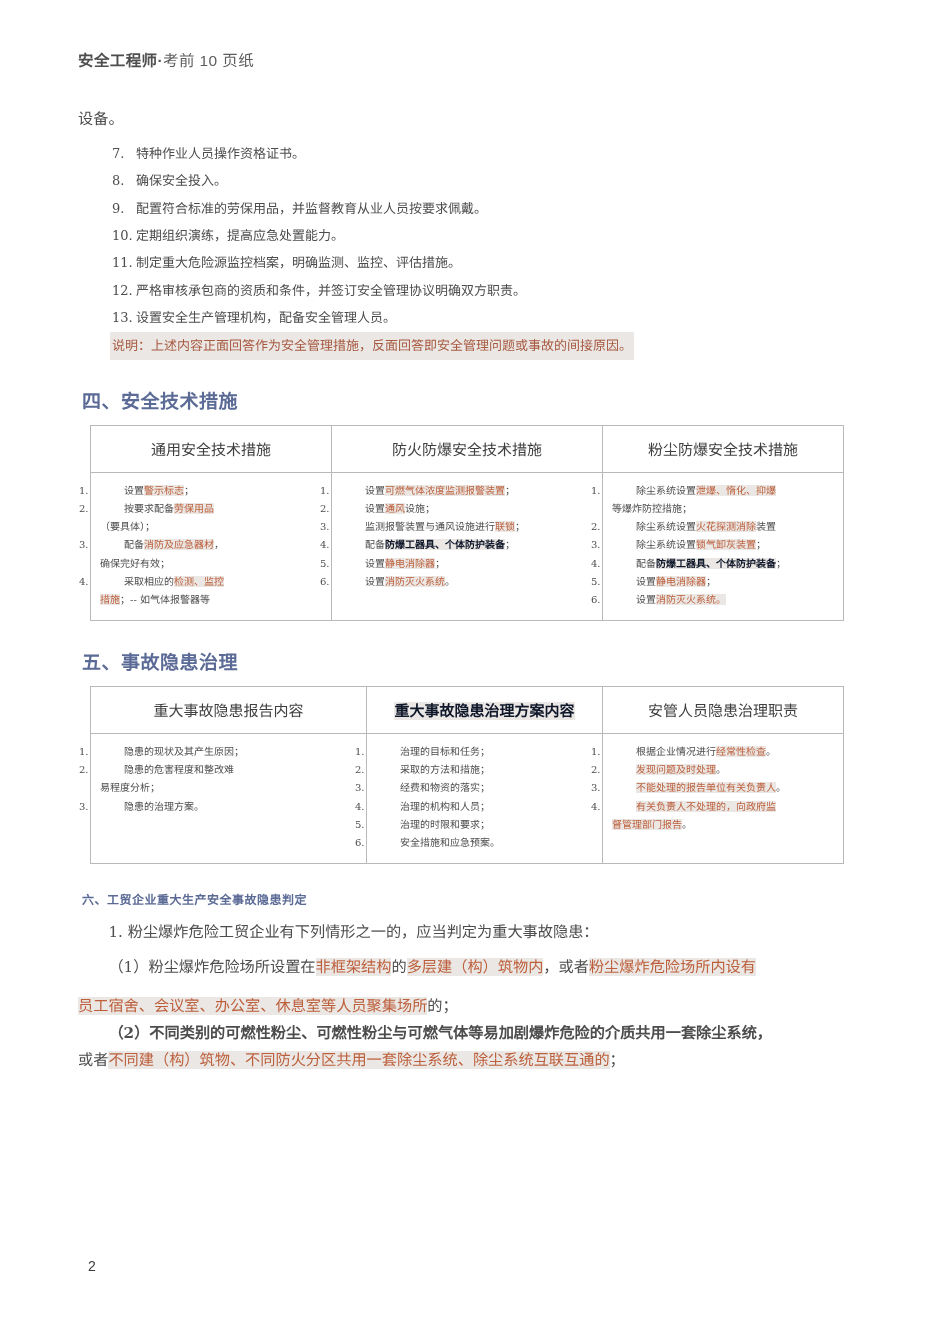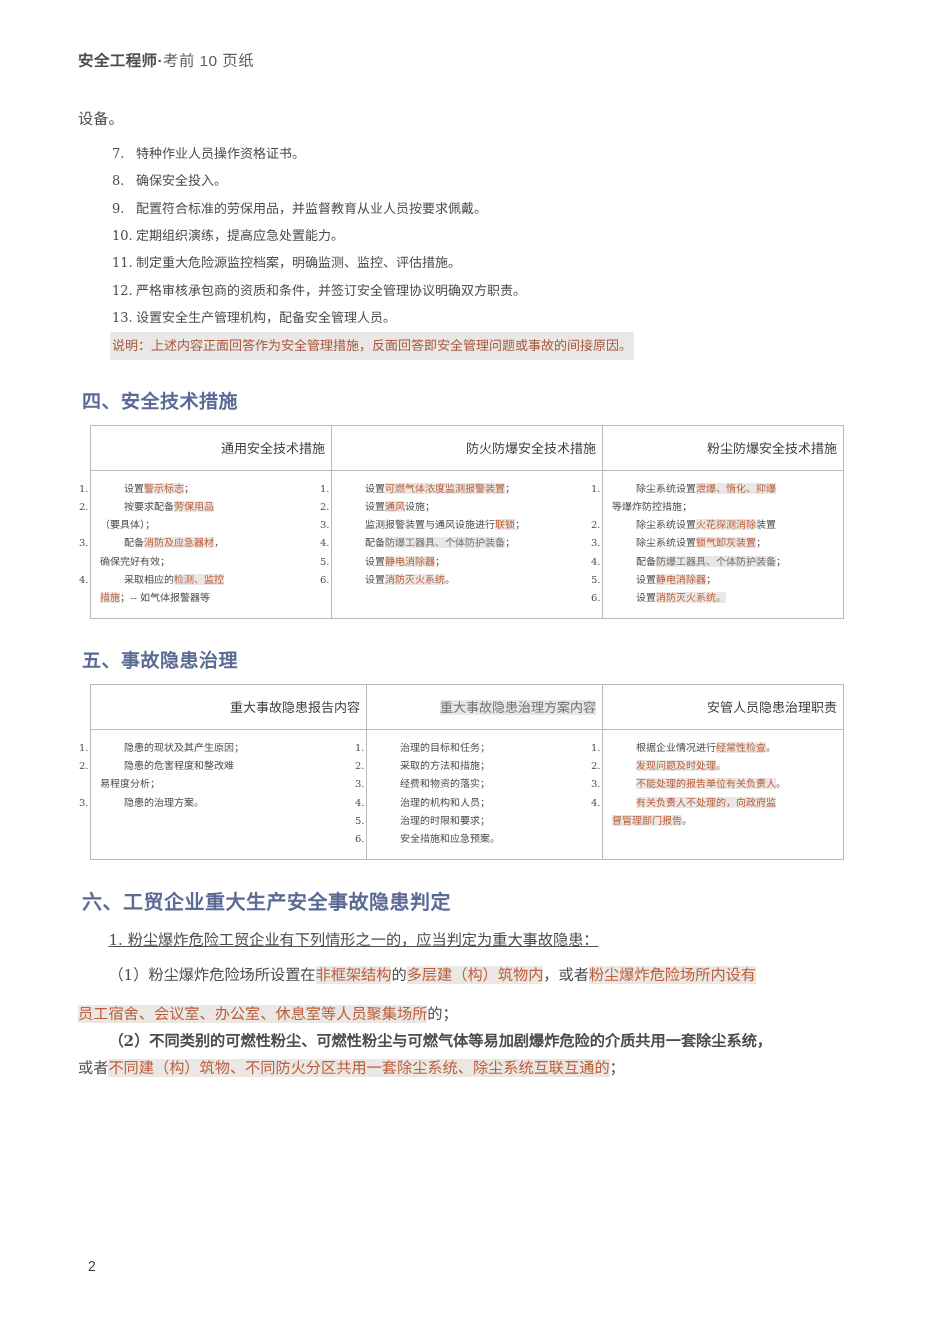--- a/index.html
+++ b/index.html
@@ -55,21 +55,20 @@
     font-size: 15.2px;
     line-height: 1.78;
     color: #4d4d4d;
     text-align: justify;
   }
   p.cont {            
     text-indent: 0;
   }
   p.indent1 {
     text-indent: 2em;
-    text-decoration: underline;
   }
   p.listline {
     margin: 0 0 2px 0;
     padding-left: 34px;
     font-size: 13px;
     line-height: 1.95;
     color: #4d4d4d;
   }
   .num {
     display: inline-block;
@@ -77,59 +76,59 @@
     font-family: "DejaVu Serif", "Liberation Serif", serif;
   }
 
   
   .hl {
     background: #eae7e4;
     color: #bd5f3b;
   }
   .hl-b {
     background: #eae7e4;
-    color: #737373;
-    font-weight: normal;
+    color: #0f172a;
+    font-weight: bold;
   }
   .note {
     display: inline-block;
     background: #eae7e4;
     color: #a85a41;
     padding: 1px 2px;
   }
 
   
   h2.sec {
     font-family: "Liberation Sans", sans-serif;
     font-size: 19px;
     font-weight: bold;
     color: #5b6b96;
     margin: 26px 0 12px 4px;
     letter-spacing: 0.5px;
   }
   h2.sec.big {
-    font-size: 20px;
+    font-size: 12px;
   }
 
   
   table.grid {
     border-collapse: collapse;
     width: 753px;
     margin: 0 0 4px 12px;
     table-layout: fixed;
   }
   table.grid th, table.grid td {
     border: 1px solid #b9b9b9;
     vertical-align: top;
     padding: 9px 9px 11px 9px;
   }
   table.grid th {
-    text-align: right;
+    text-align: center;
     font-weight: normal;
-    font-size: 13px;
+    font-size: 15px;
     color: #3f3f3f;
     padding: 12px 6px 13px 6px;
     vertical-align: middle;
   }
   table.grid td {
     font-size: 10px;
     line-height: 1.82;
     color: #4d4d4d;
   }
   td .li {

